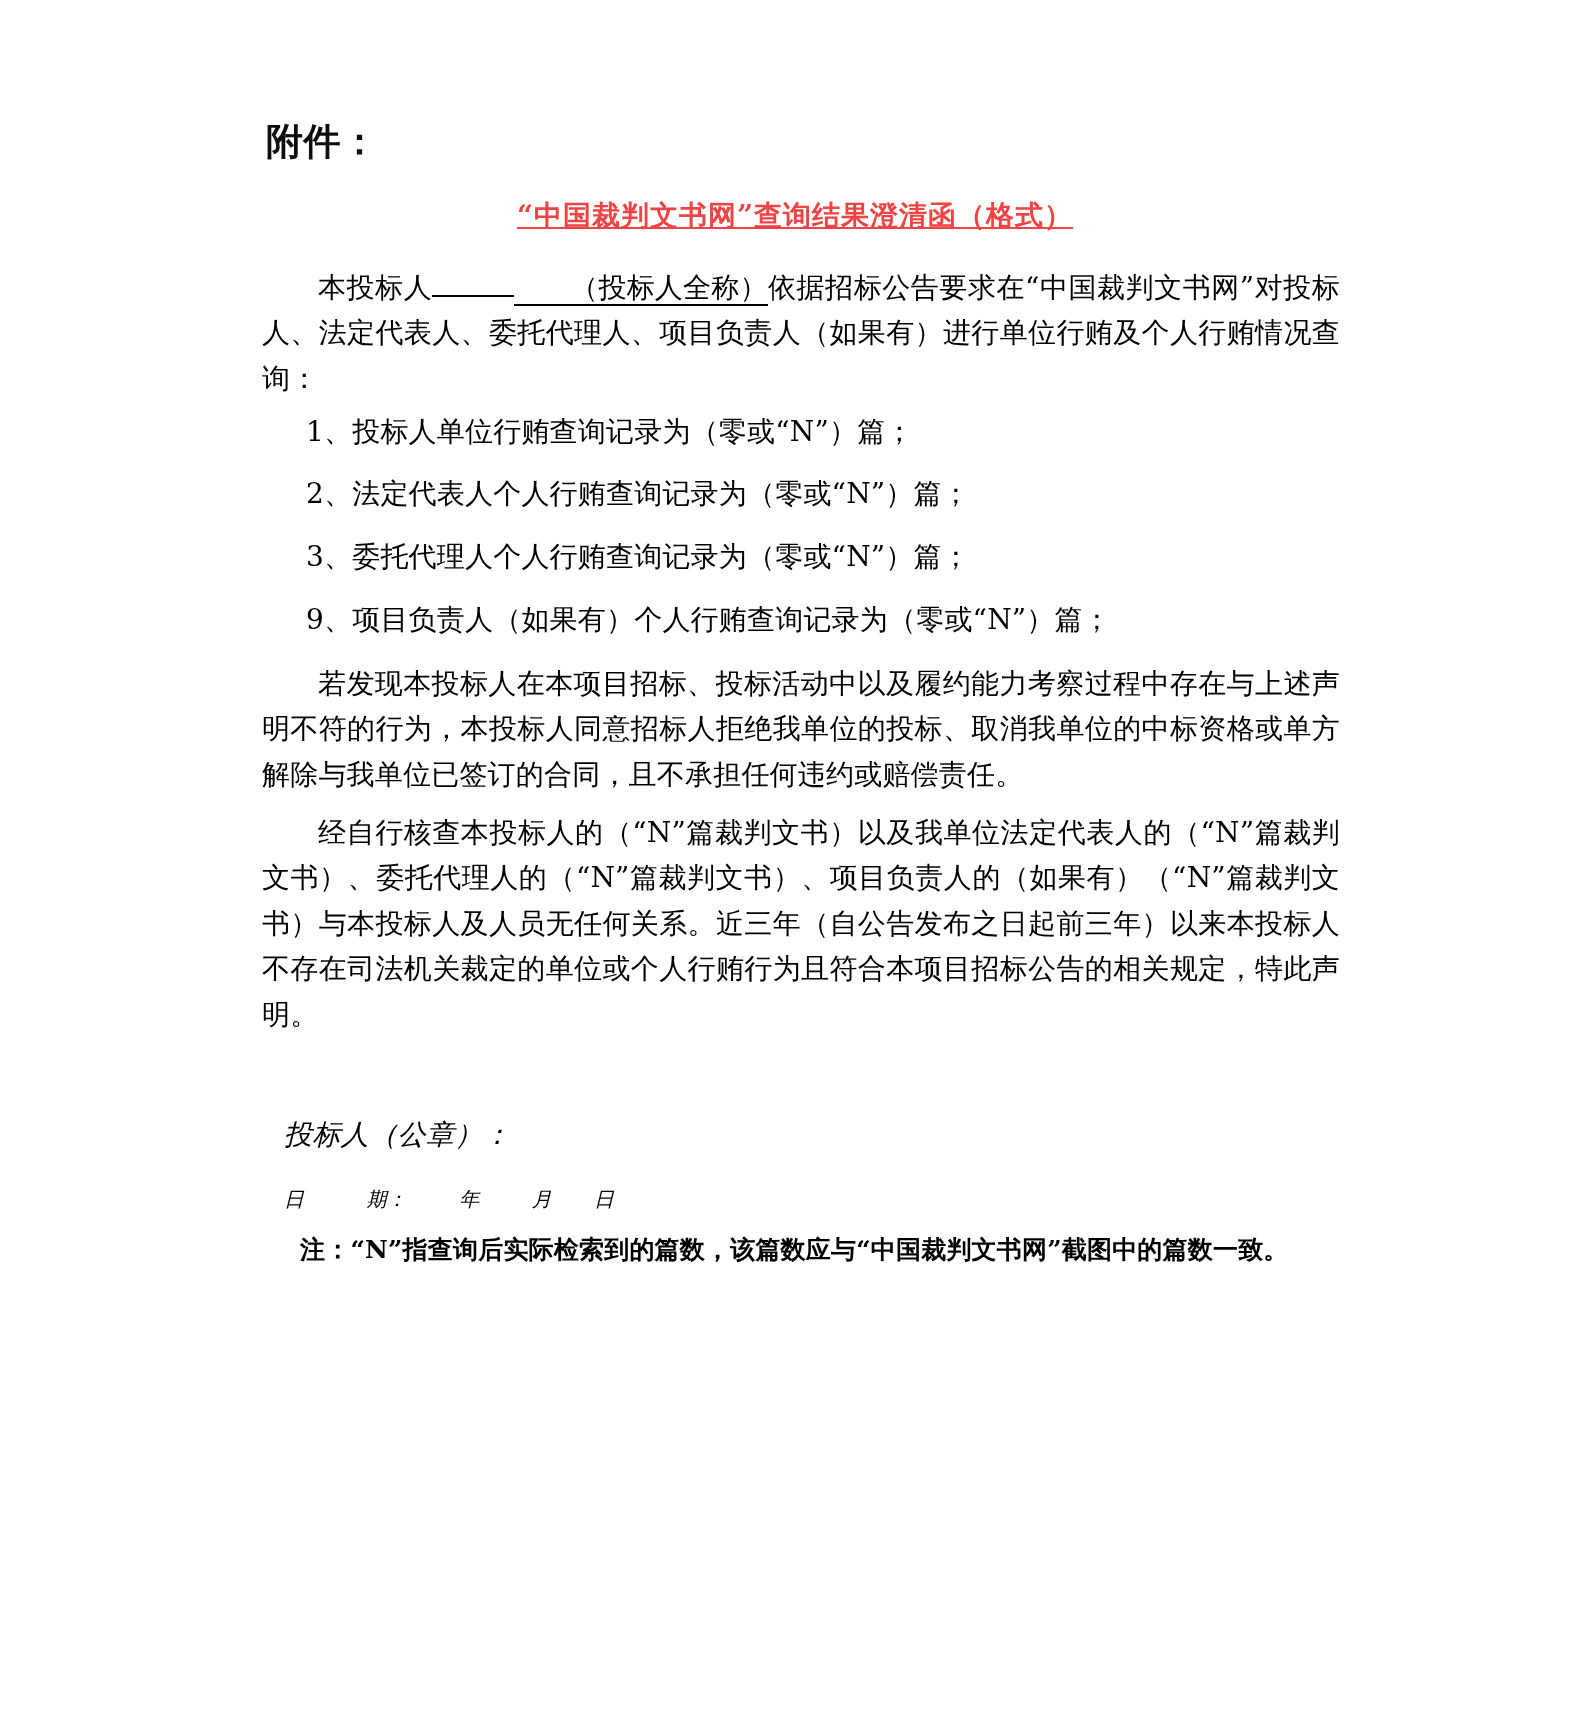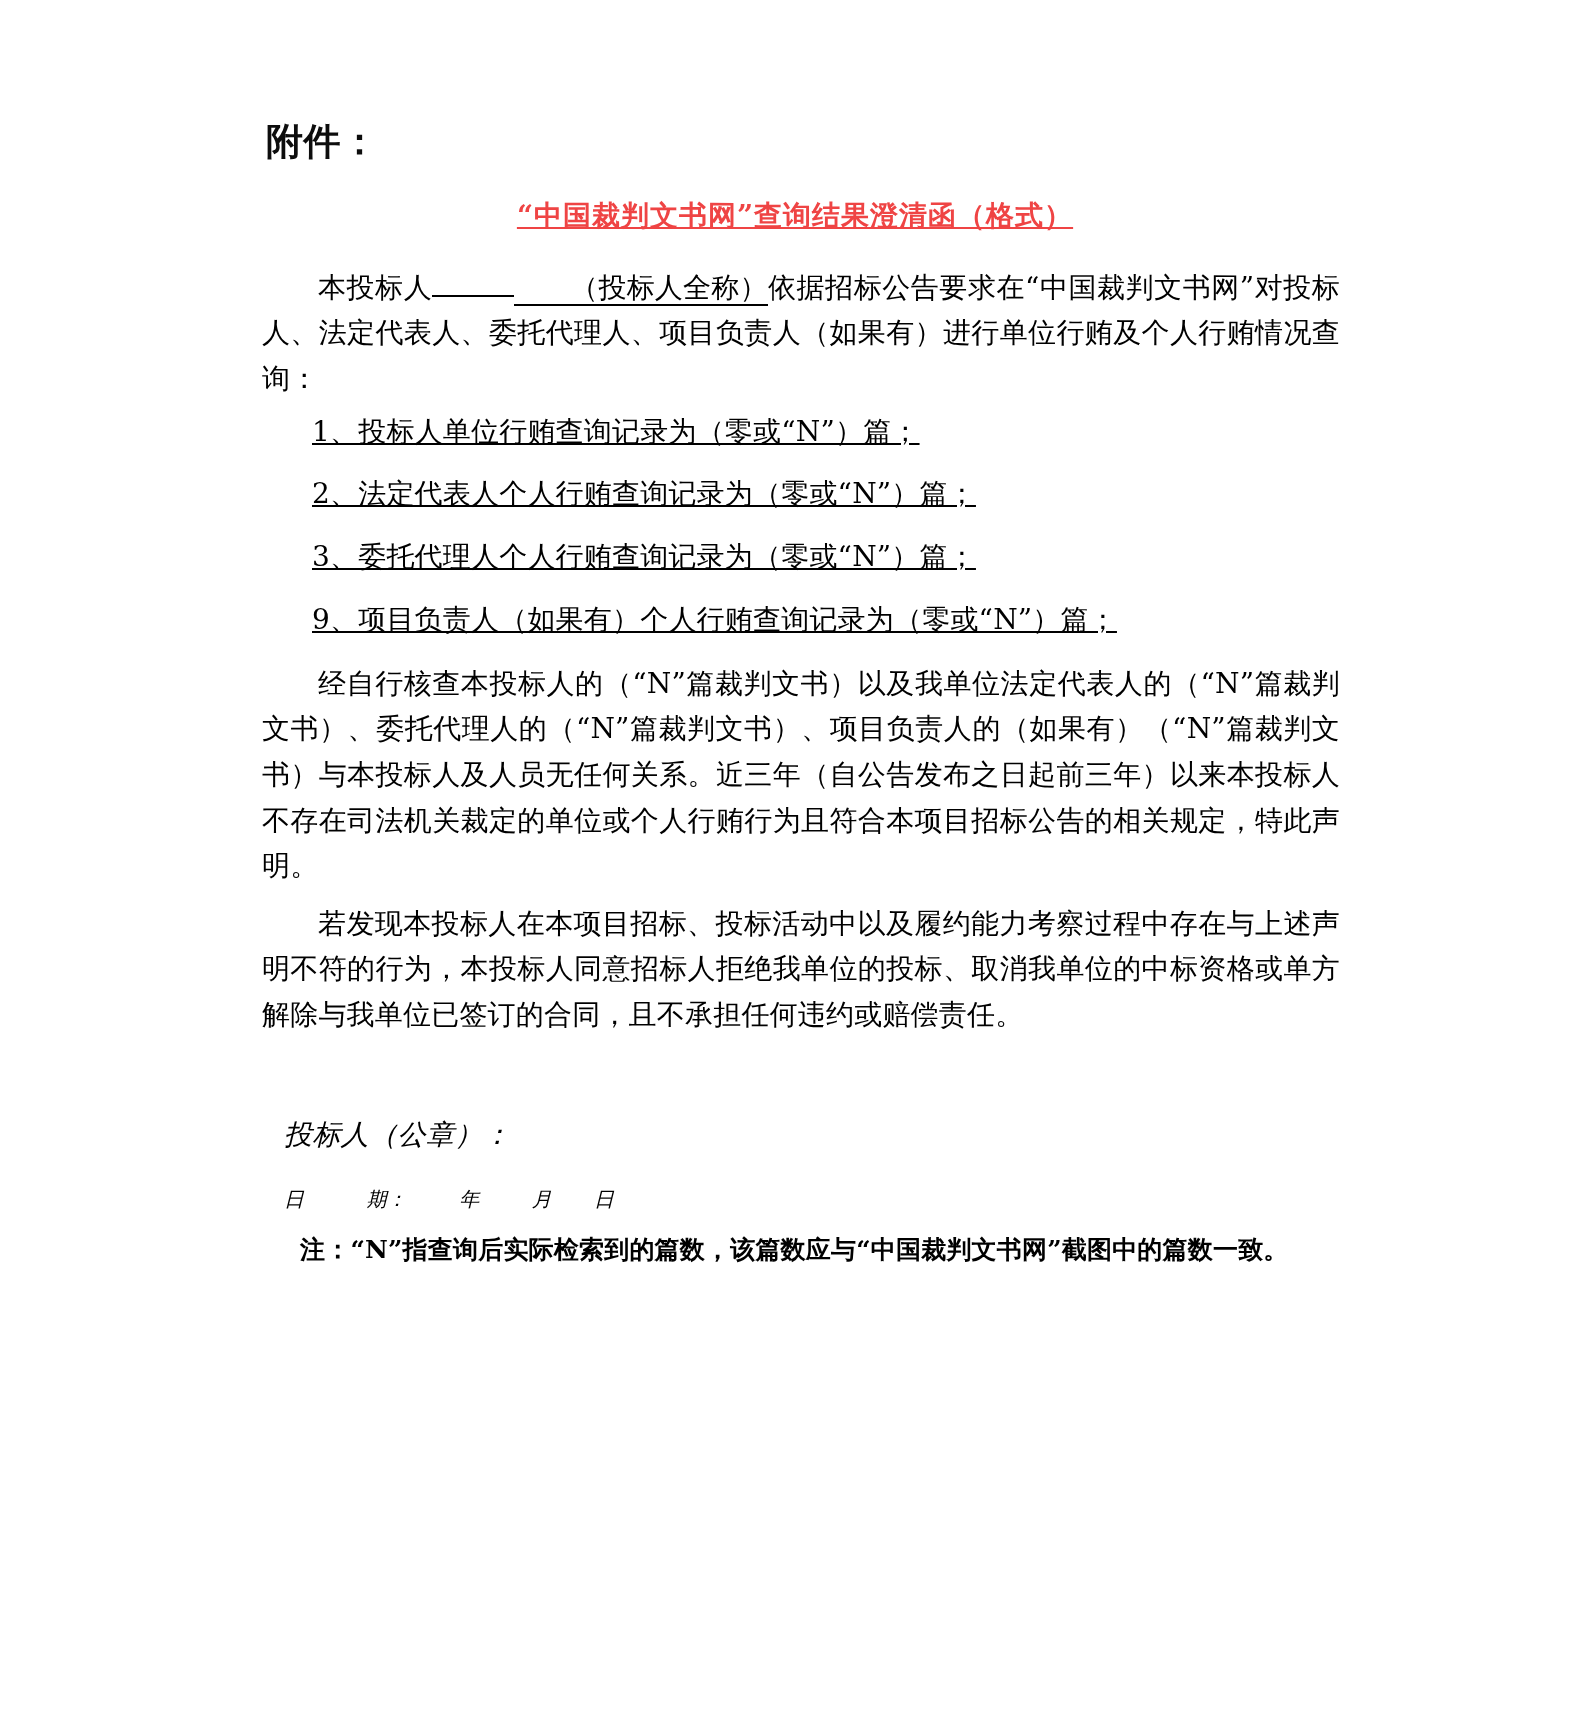--- a/index.html
+++ b/index.html
@@ -79,23 +79,22 @@
   }
   .underlined {
     border-bottom: 2px solid #000;
     display: inline-block;
     line-height: 1.15;
   }
 
   
   ol.numbered-list {
     list-style: none;
-    margin: 6px;
+    margin: 0;
     padding: 0;
-    text-decoration: underline;
   }
   li.numbered-item {
     font-size: 28px;
     line-height: 1.6;
     margin: 0 0 18px 0;
     padding-left: 2em;
     letter-spacing: 0.2px;
     white-space: nowrap;
   }
 
@@ -145,23 +144,23 @@
 
     <p class="body-para tight"><span>本投标人</span><span class="blank-fill"></span><span class="underlined">（投标人全称）</span><span>依据招标公告要求在“中国裁判文书网”对投标人、法定代表人、委托代理人、项目负责人（如果有）进行单位行贿及个人行贿情况查询：</span></p>
 
     <ol class="numbered-list">
       <li class="numbered-item">1、投标人单位行贿查询记录为（零或“N”）篇；</li>
       <li class="numbered-item">2、法定代表人个人行贿查询记录为（零或“N”）篇；</li>
       <li class="numbered-item">3、委托代理人个人行贿查询记录为（零或“N”）篇；</li>
       <li class="numbered-item">9、项目负责人（如果有）个人行贿查询记录为（零或“N”）篇；</li>
     </ol>
 
+    <p class="body-para">若发现本投标人在本项目招标、投标活动中以及履约能力考察过程中存在与上述声明不符的行为，本投标人同意招标人拒绝我单位的投标、取消我单位的中标资格或单方解除与我单位已签订的合同，且不承担任何违约或赔偿责任。</p>
+
     <p class="body-para">经自行核查本投标人的（“N”篇裁判文书）以及我单位法定代表人的（“N”篇裁判文书）、委托代理人的（“N”篇裁判文书）、项目负责人的（如果有）（“N”篇裁判文书）与本投标人及人员无任何关系。近三年（自公告发布之日起前三年）以来本投标人不存在司法机关裁定的单位或个人行贿行为且符合本项目招标公告的相关规定，特此声明。</p>
-
-    <p class="body-para">若发现本投标人在本项目招标、投标活动中以及履约能力考察过程中存在与上述声明不符的行为，本投标人同意招标人拒绝我单位的投标、取消我单位的中标资格或单方解除与我单位已签订的合同，且不承担任何违约或赔偿责任。</p>
 
     <div class="sign-block">
       <div class="sign-line">投标人（公章）：</div>
 
       <div class="date-line"><span>日</span><span class="sp-wide"></span><span>期：</span><span class="sp-mid"></span><span>年</span><span class="sp-mid"></span><span>月</span><span class="sp-sm"></span><span>日</span></div>
     </div>
 
     <p class="footnote">注：“N”指查询后实际检索到的篇数，该篇数应与“中国裁判文书网”截图中的篇数一致。</p>
 
   </div>

